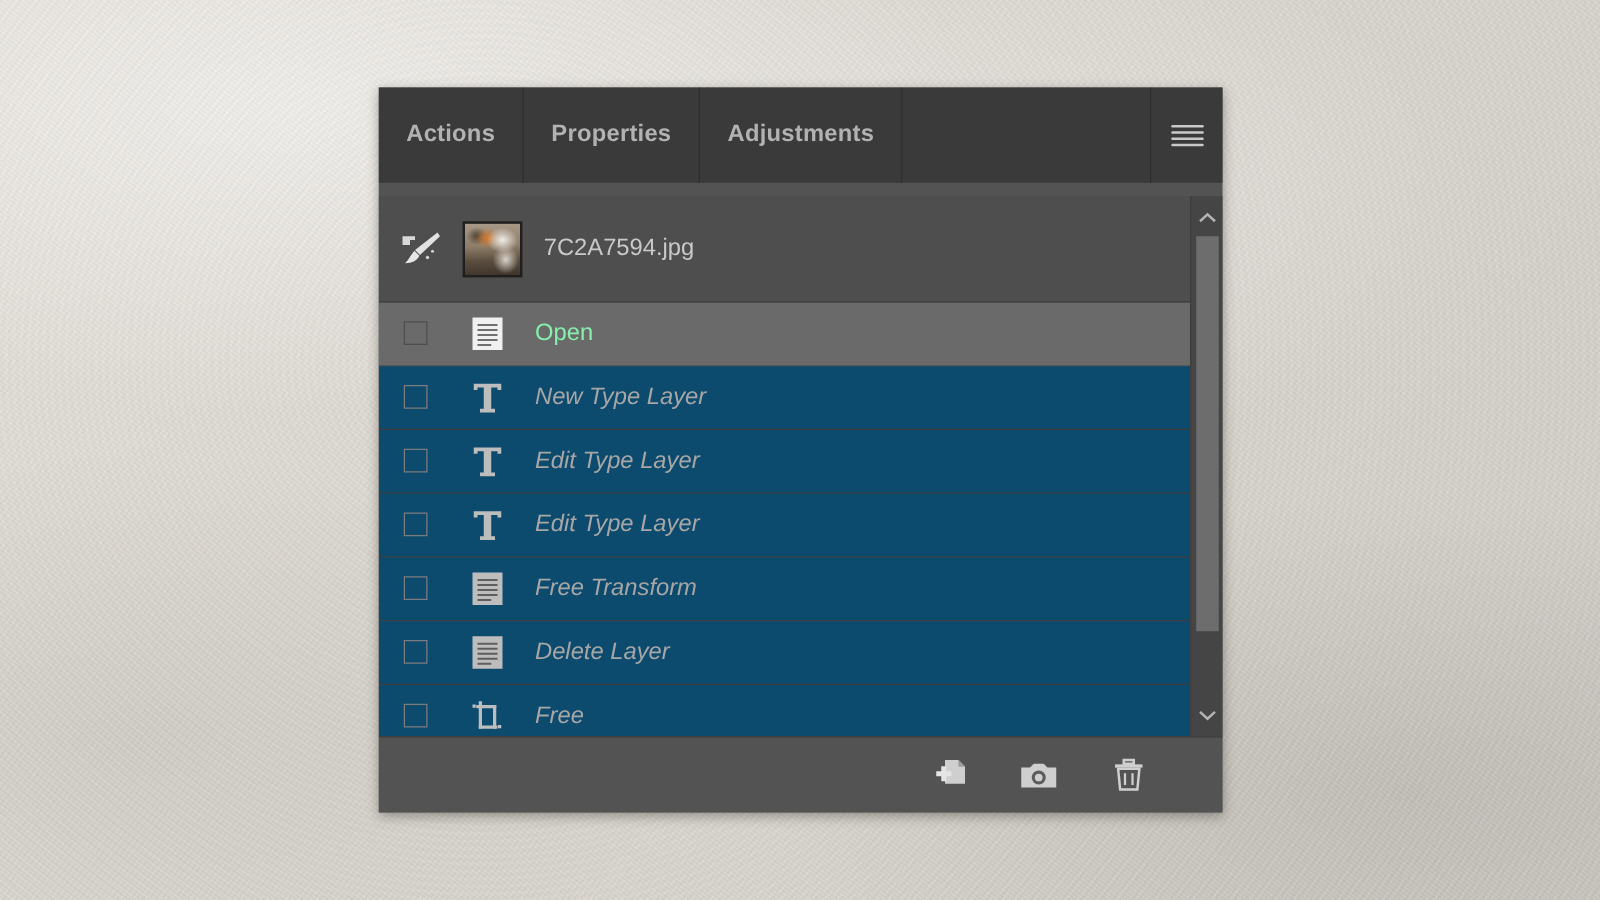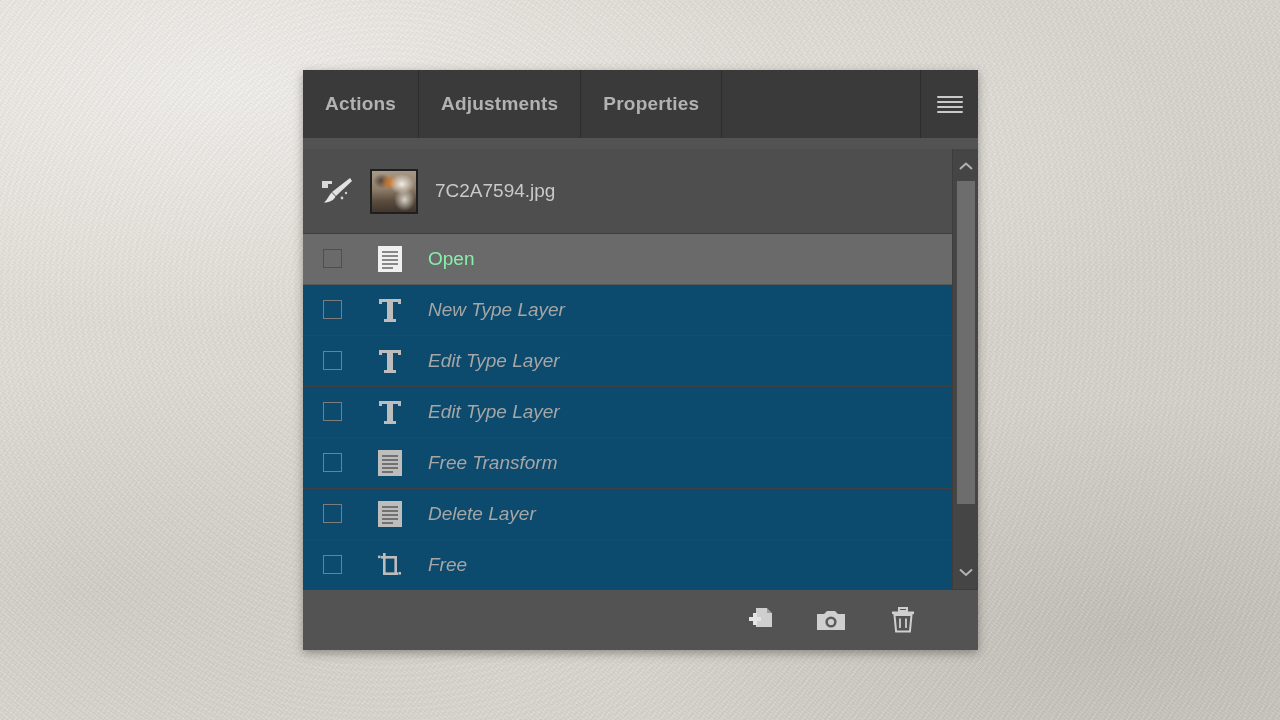--- a/index.html
+++ b/index.html
@@ -46,21 +46,21 @@
     height: 580px;
     background: #535353;
     box-shadow: 0 3px 9px rgba(60,56,52,0.45);
     display: flex;
     flex-direction: column;
     overflow: hidden;
   }
 
   
   .tabbar {
-    height: 68px;
+    height: 76px;
     background: #333333;
     display: flex;
     align-items: stretch;
     flex: 0 0 auto;
     position: relative;
   }
   .tab {
     display: flex;
     align-items: center;
     justify-content: center;
@@ -284,22 +284,22 @@
 </style>
 </head>
 <body>
 
 <div id="backdrop"></div>
 
 <div id="panel">
 
   <div class="tabbar">
     <div class="tab">Actions</div>
+    <div class="tab">Properties</div>
     <div class="tab">Adjustments</div>
-    <div class="tab">Properties</div>
     <div class="tabbar-spacer"></div>
     <div class="menu-btn">
       <span class="hamburger">
         <i></i>
           <i></i>
           <i></i>
           <i></i>
       </span>
     </div>
   </div>

